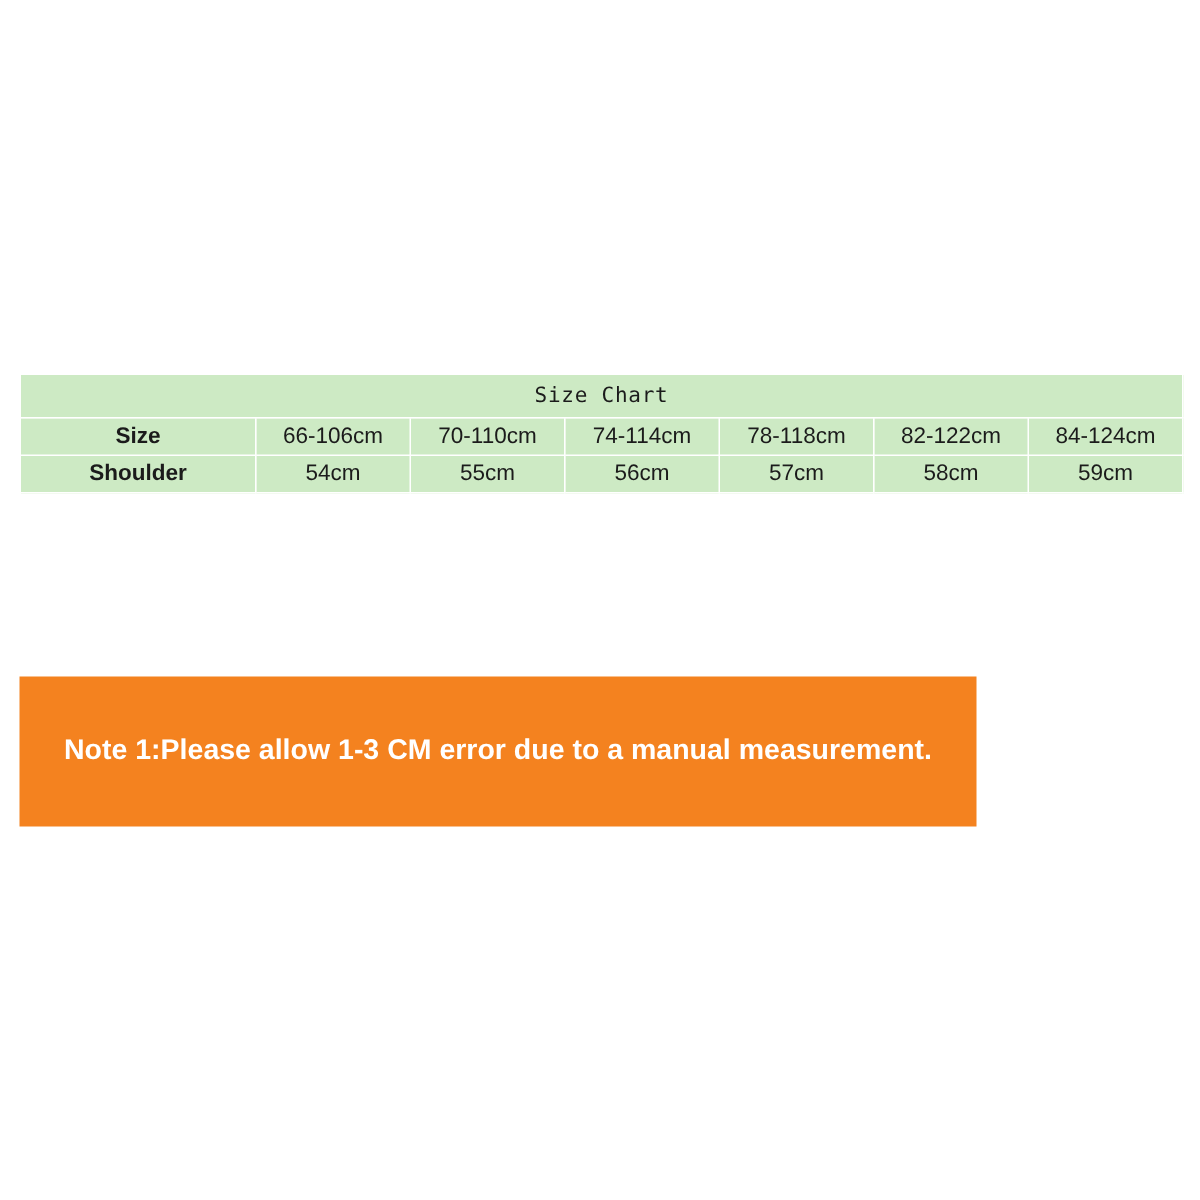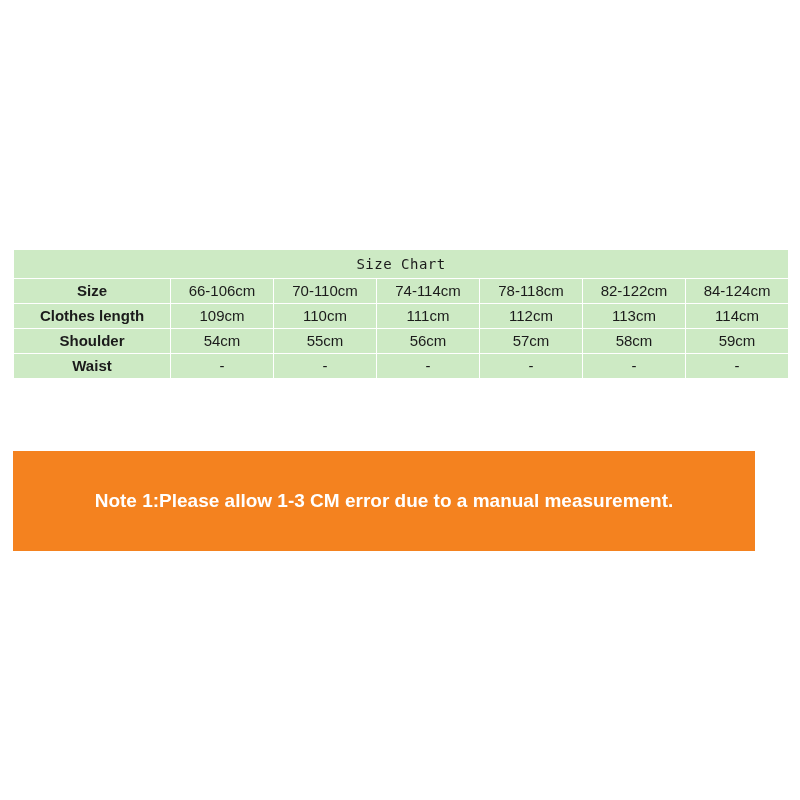--- a/index.html
+++ b/index.html
@@ -54,21 +54,21 @@
   }
   .hdr-size {
     font-weight: bold;
   }
   col.c-label { width: 157px; }
   col.c-size  { width: 103px; }
   .note-box {
     position: absolute;
     left: 13px;
     top: 451px;
-    width: 742px;
+    width: 638px;
     height: 100px;
     background: #f4821f;
     display: flex;
     flex-direction: row;
     align-items: center;
     justify-content: center;
     gap: 34px;
   }
   .note-line {
     color: #ffffff;
@@ -104,49 +104,31 @@
           <td class="row-label">Size</td>
           <td>66-106cm</td>
           <td>70-110cm</td>
           <td>74-114cm</td>
           <td>78-118cm</td>
           <td>82-122cm</td>
           <td>84-124cm</td>
         </tr>
 
 
-        <tr>
-          <td class="row-label">Clothes length</td>
-          <td>109cm</td>
-          <td>110cm</td>
-          <td>111cm</td>
-          <td>112cm</td>
-          <td>113cm</td>
-          <td>114cm</td>
-        </tr>
 
         <tr>
           <td class="row-label">Shoulder</td>
           <td>54cm</td>
           <td>55cm</td>
           <td>56cm</td>
           <td>57cm</td>
           <td>58cm</td>
           <td>59cm</td>
         </tr>
 
-        <tr>
-          <td class="row-label">Waist</td>
-          <td>-</td>
-          <td>-</td>
-          <td>-</td>
-          <td>-</td>
-          <td>-</td>
-          <td>-</td>
-        </tr>
 
       </tbody>
     </table>
   </div>
 
   <div class="note-box">
     <div class="note-line">Note 1:Please allow 1-3 CM error due to a manual measurement.</div>
   </div>
 
 </div>

